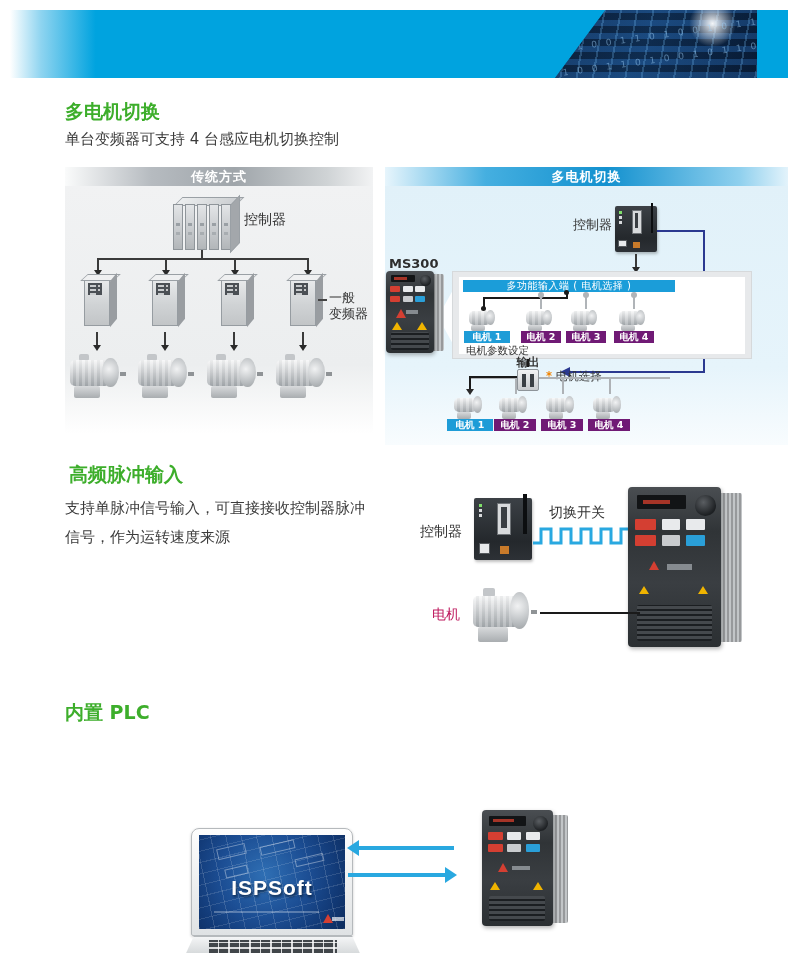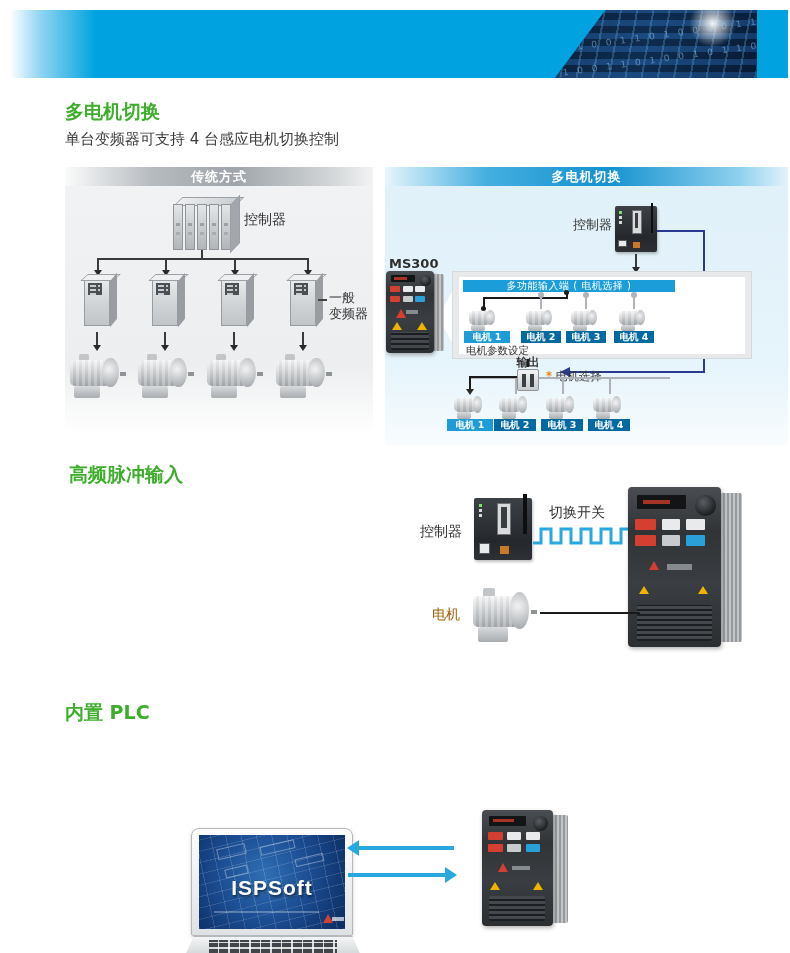--- a/index.html
+++ b/index.html
@@ -100,21 +100,21 @@
   .v-warn { position:absolute; left:12%; top:62%; width:0; height:0;
     border-left:5px solid transparent; border-right:5px solid transparent; border-bottom:8px solid #f0b400; }
   .v-warn2 { position:absolute; right:14%; top:62%; width:0; height:0;
     border-left:5px solid transparent; border-right:5px solid transparent; border-bottom:8px solid #f0b400; }
   .v-vent { position:absolute; left:10%; right:10%; bottom:4%; height:22%;
     background:repeating-linear-gradient(0deg,#1b1e21 0 2px,#45494d 2px 5px); border-radius:2px; }
 
   
   .mlabel { height:12px; line-height:12px; text-align:center; color:#fff; font-size:9.5px; font-weight:bold; }
   .mlabel.blue { background:#1e9cd7; }
-  .mlabel.gray { background:#0369a1; }
+  .mlabel.gray { background:#701a75; }
 
   
   .sw { width:22px; height:22px; background:linear-gradient(180deg,#f2f3f4,#c7cacd); border:1px solid #8e9499; border-radius:2px; }
   .sw::before { content:""; position:absolute; left:4px; top:4px; width:4px; height:13px; background:#3a3f44; box-shadow:8px 0 0 #3a3f44; }
 
   
   .note { width:150px; background:#f08300; border-radius:7px; color:#fff; font-size:10.5px; line-height:1.4; padding:6px 9px; }
 
   
   .navy { background:#2b3990; }
@@ -370,20 +370,21 @@
       <div class="m-base"></div>
     </div>
 
   <div class="abs mlabel blue" style="left:447px;top:419px;width:46px;">电机 1</div>
   <div class="abs mlabel gray" style="left:494px;top:419px;width:42px;">电机 2</div>
   <div class="abs mlabel gray" style="left:541px;top:419px;width:42px;">电机 3</div>
   <div class="abs mlabel gray" style="left:588px;top:419px;width:42px;">电机 4</div>
 
 
   <div class="abs sec-title" style="left:69px;top:462px;">高频脉冲输入</div>
+  <div class="abs sec-desc" style="left:65px;top:494px;width:302px;line-height:1.9;">支持单脉冲信号输入，可直接接收控制器脉冲信号，作为运转速度来源</div>
 
   <div class="abs" style="left:420px;top:523px;font-size:14px;color:#333;">控制器</div>
   <div class="abs ctrl" style="left:474px;top:498px;width:58px;height:62px;">
     <div class="c-led"></div>
       <div class="c-mod"></div>
       <div class="c-ant"></div>
       <div class="c-port"></div>
       <div class="c-or"></div>
   </div>
 
@@ -404,21 +405,21 @@
       <div class="v-k" style="left:36%;top:30%;width:20%;height:7%;background:#c8cbce;"></div>
       <div class="v-k" style="left:62%;top:30%;width:20%;height:7%;background:#2a9fd8;"></div>
       <div class="v-logo"></div>
         <div class="v-name"></div>
       <div class="v-warn"></div>
         <div class="v-warn2"></div>
       <div class="v-vent"></div>
     </div>
   </div>
 
-  <div class="abs" style="left:432px;top:606px;font-size:14px;color:#a16207;">电机</div>
+  <div class="abs" style="left:432px;top:606px;font-size:14px;color:#be185d;">电机</div>
   <div class="abs motor" style="left:473px;top:588px;width:64px;height:54px;">
     <div class="m-top"></div>
       <div class="m-body"></div>
       <div class="m-cap"></div>
       <div class="m-shaft"></div>
       <div class="m-base"></div>
   </div>
   <div class="abs hline" style="left:540px;top:612px;width:100px;background:#1a1a1a;"></div>
 
   <div class="abs sec-title" style="left:65px;top:700px;">内置 PLC</div>

